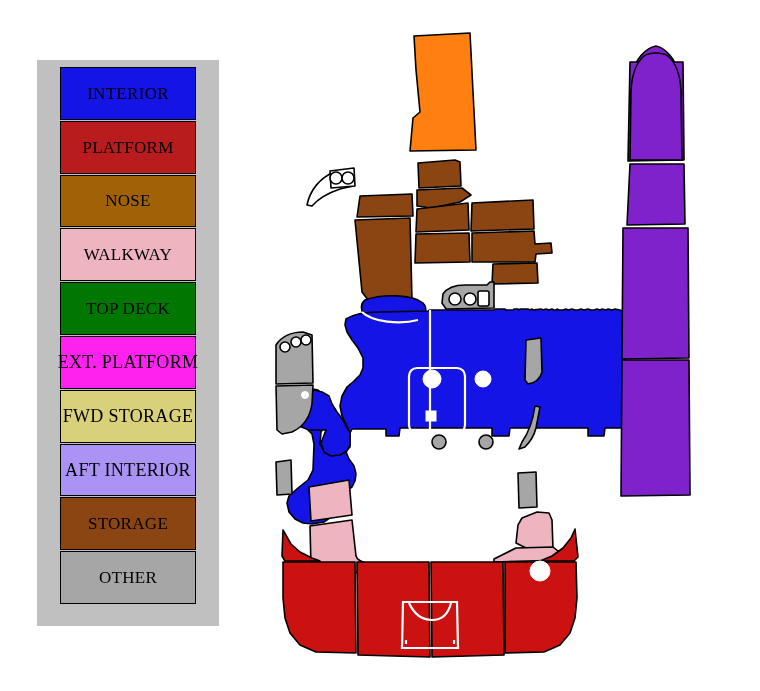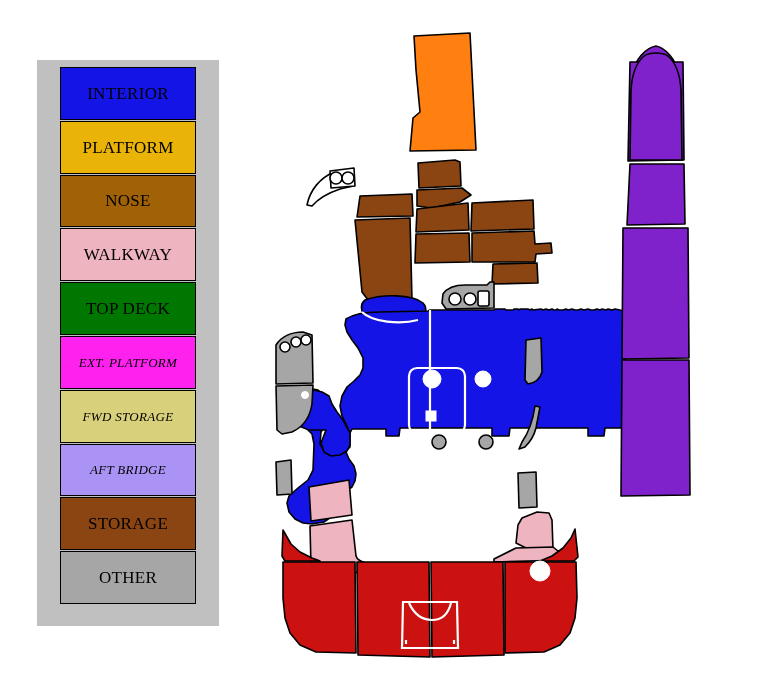--- a/index.html
+++ b/index.html
@@ -43,21 +43,21 @@
     min-height: 0;
   }
   .legend-row:last-child { margin-bottom: 15px; }
   .legend-label {
     font-size: 17px;
     letter-spacing: 0.3px;
     color: #000000;
     white-space: nowrap;
     line-height: 1;
   }
-  .legend-label.small { font-size: 13px; font-style: italic; }
+  .legend-label.small { font-size: 18px; }
 
   
   #parts-diagram {
     position: absolute;
     left: 0;
     top: 0;
     width: 760px;
     height: 691px;
     pointer-events: none;
   }
@@ -68,21 +68,21 @@
 </head>
 <body>
 
 <div id="legend-panel">
   <div id="legend-list">
 
     <div class="legend-row" style="background:#1414e6">
       <span class="legend-label">INTERIOR</span>
     </div>
 
-    <div class="legend-row" style="background:#eab308">
+    <div class="legend-row" style="background:#b91c1c">
       <span class="legend-label">PLATFORM</span>
     </div>
 
     <div class="legend-row" style="background:#a16207">
       <span class="legend-label">NOSE</span>
     </div>
 
     <div class="legend-row" style="background:#eeb4bf">
       <span class="legend-label">WALKWAY</span>
     </div>
@@ -94,21 +94,21 @@
     <div class="legend-row" style="background:#ff22ee">
       <span class="legend-label small">EXT. PLATFORM</span>
     </div>
 
 
     <div class="legend-row" style="background:#d8d07a">
       <span class="legend-label small">FWD STORAGE</span>
     </div>
 
     <div class="legend-row" style="background:#ab93f5">
-      <span class="legend-label small">AFT BRIDGE</span>
+      <span class="legend-label small">AFT INTERIOR</span>
     </div>
 
 
     <div class="legend-row" style="background:#8b4513">
       <span class="legend-label">STORAGE</span>
     </div>
 
     <div class="legend-row" style="background:#a6a6a6">
       <span class="legend-label">OTHER</span>
     </div>

